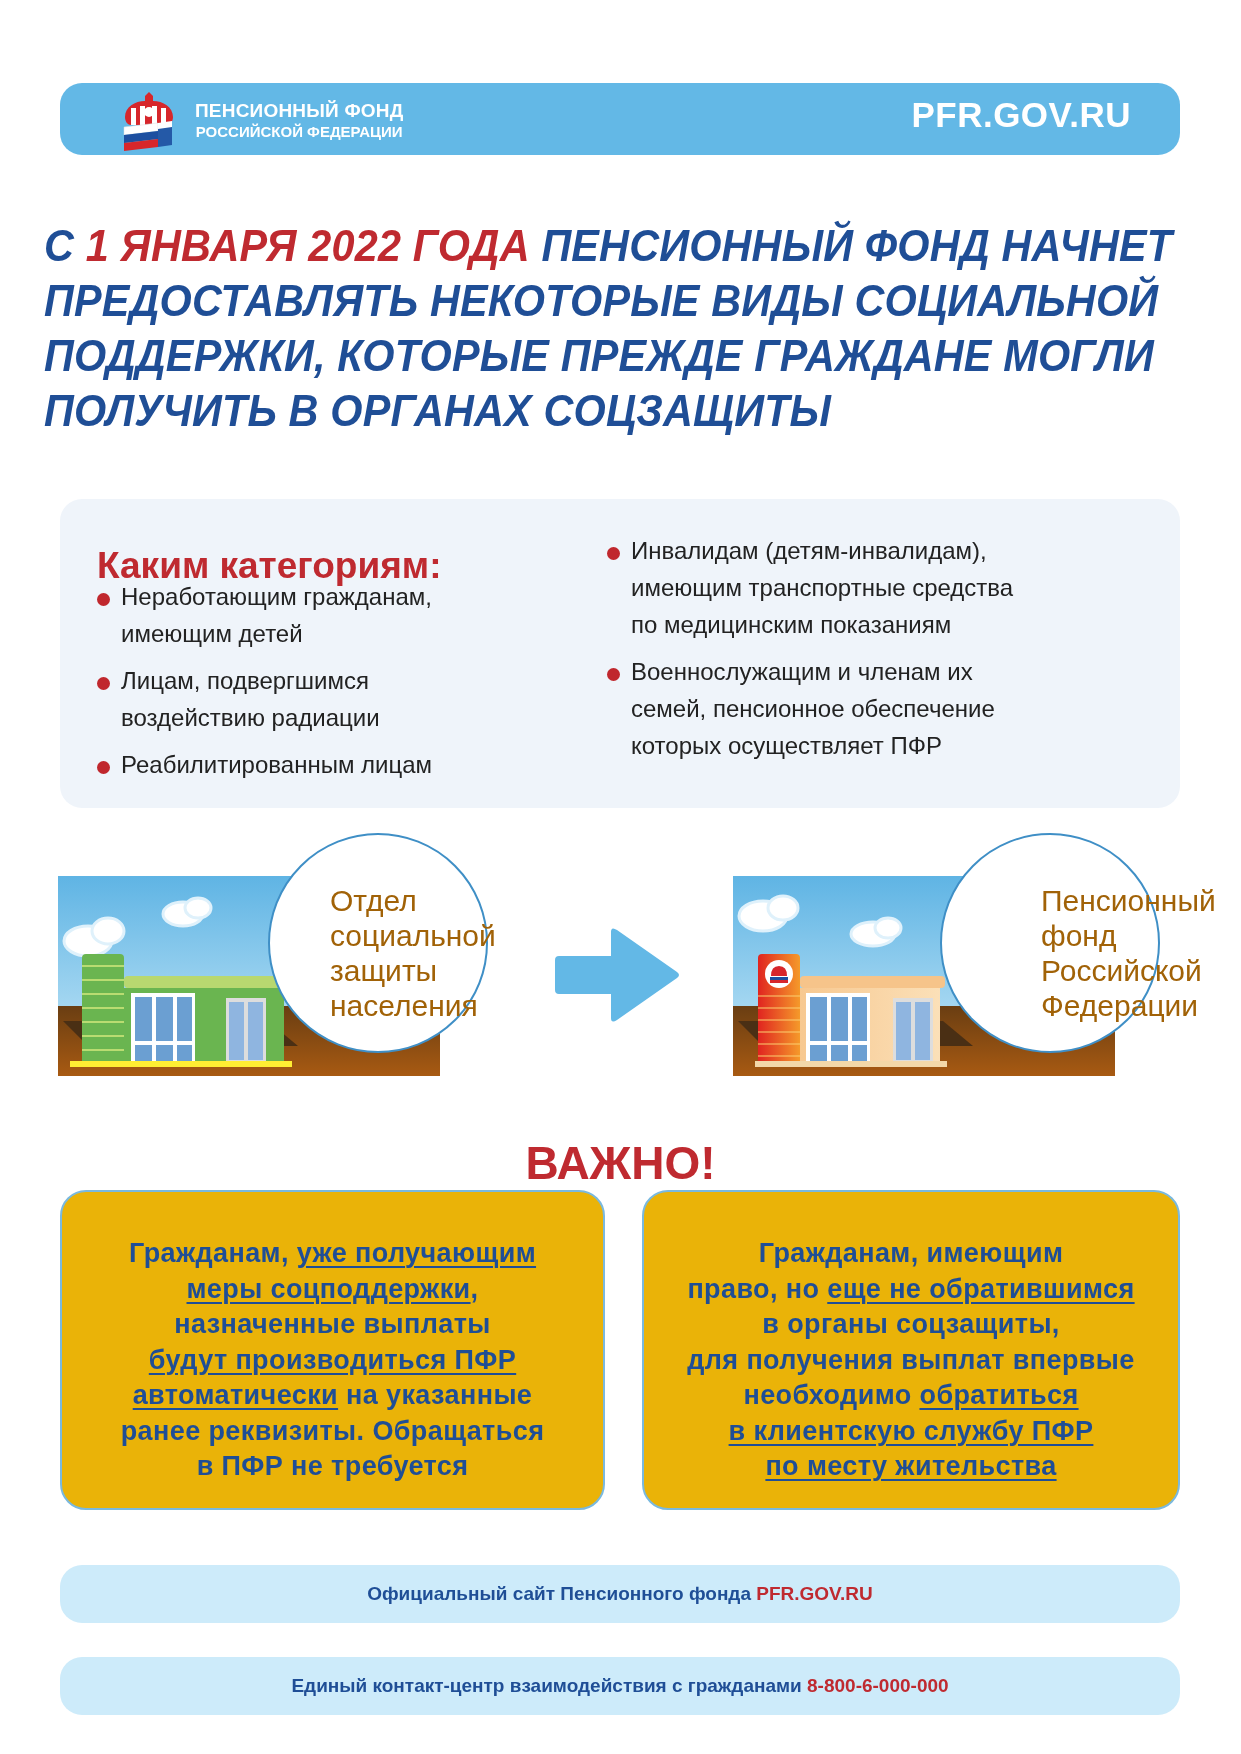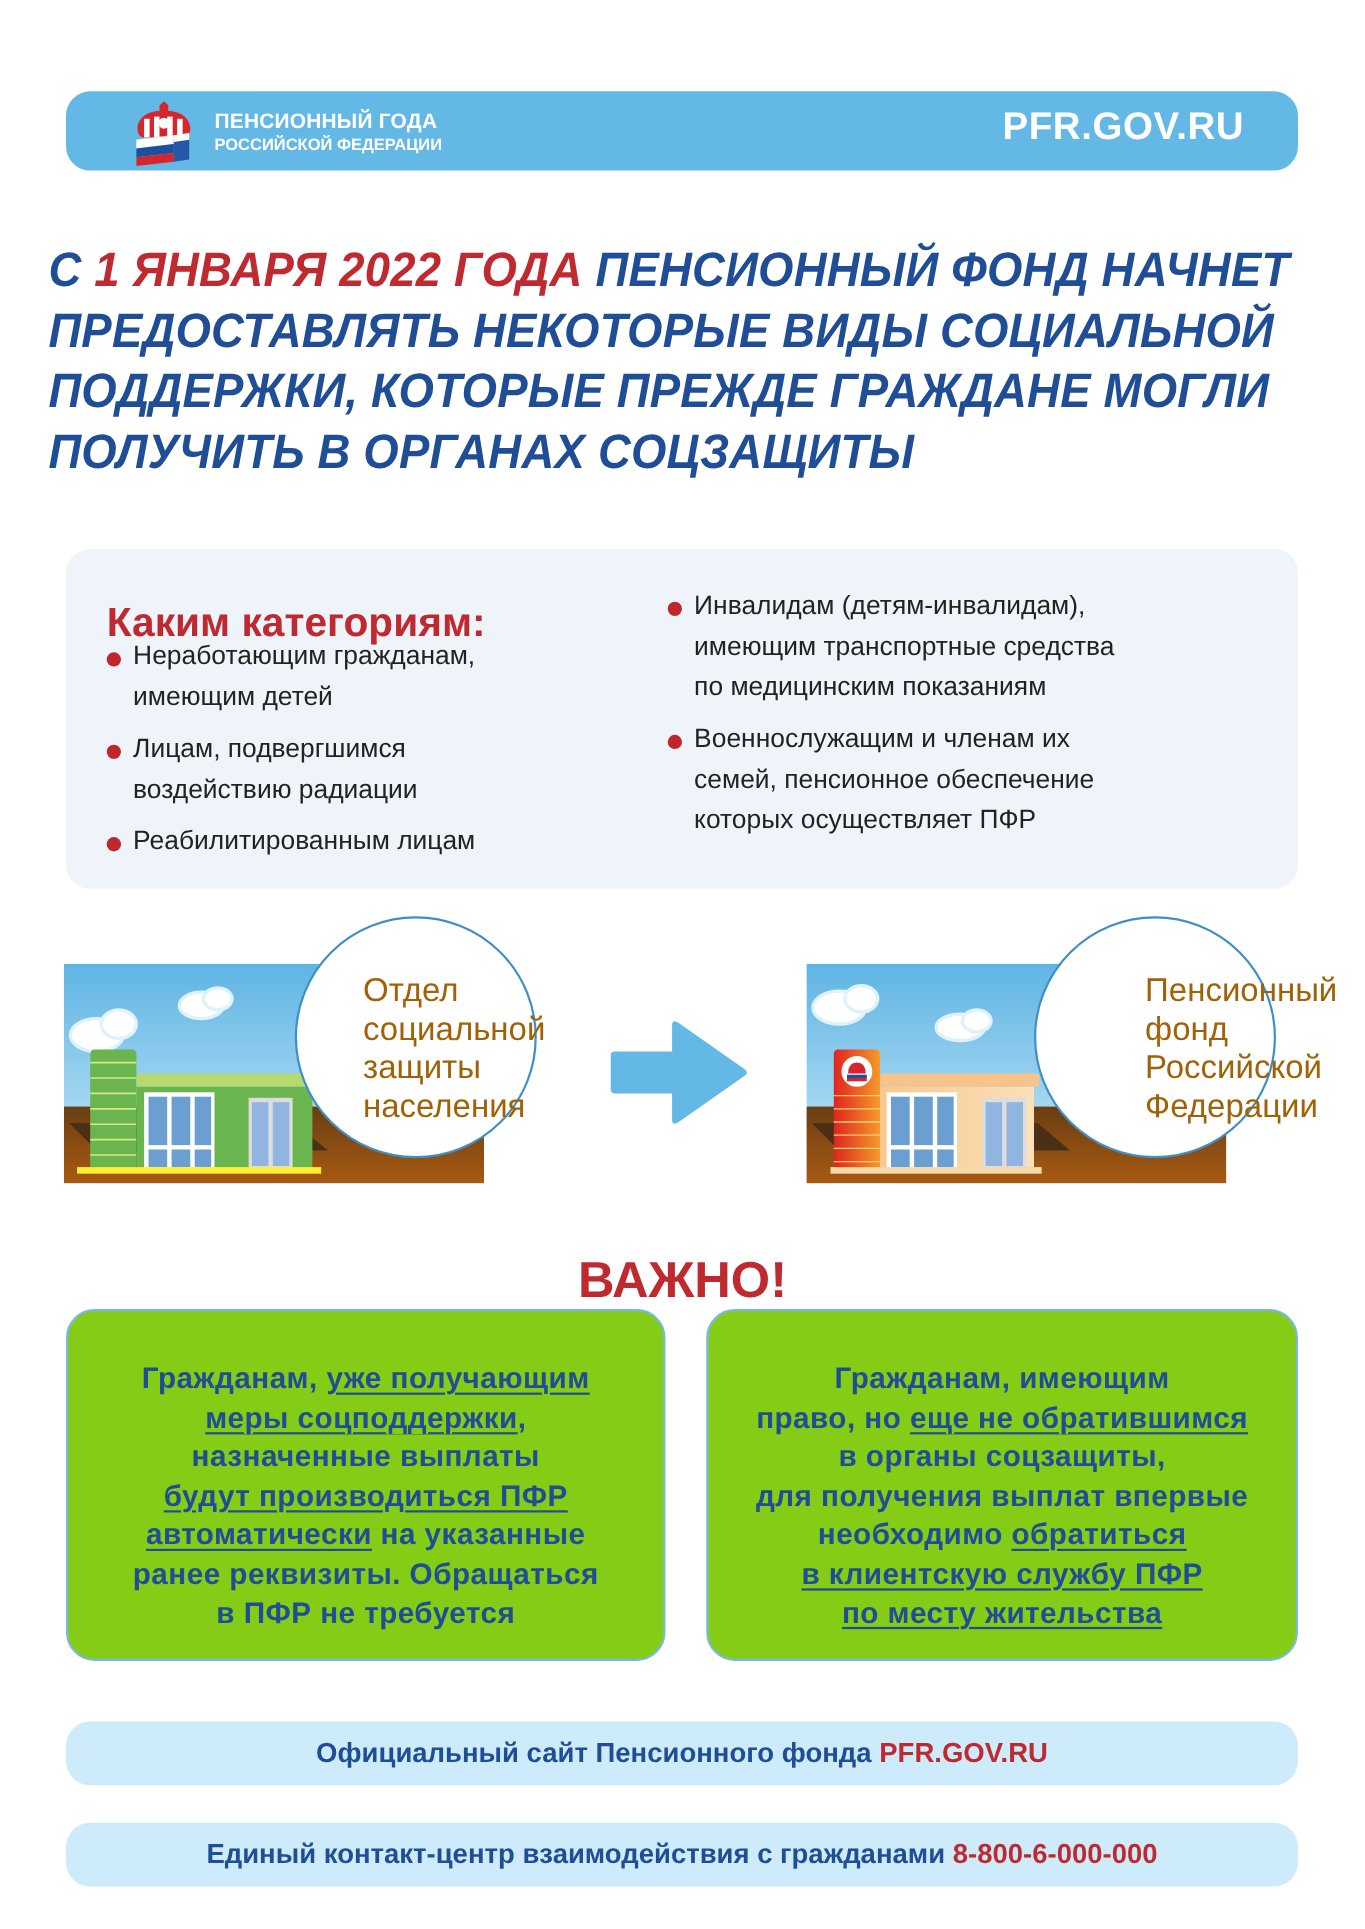--- a/index.html
+++ b/index.html
@@ -20,27 +20,27 @@
   .li .dot{position:absolute;left:0;top:15px;width:13px;height:13px;border-radius:50%;background:#c0272d;}
   .col-l{left:97px;top:578px;width:460px;}
   .col-r{left:607px;top:532px;width:540px;}
   
   .scene{width:382px;height:200px;overflow:hidden;}
   .bubble{width:220px;height:220px;border-radius:50%;background:#fff;border:2px solid #3f8fc6;box-sizing:border-box;}
   .bubble-text{color:#a16207;font-size:30px;line-height:35px;}
   .arrow{left:555px;top:928px;width:126px;height:98px;}
   
   .important{left:0;top:1120px;width:1241px;text-align:center;color:#bf2a30;font-weight:bold;font-size:46px;margin-top:16px;}
-  .box{top:1190px;height:320px;border:2.5px solid #7ab9df;border-radius:26px;box-sizing:border-box;background:#84cc16;}
+  .box{top:1190px;height:320px;border:2.5px solid #7ab9df;border-radius:26px;box-sizing:border-box;background:#eab308;}
   .box-l{left:60px;width:545px;}
   .box-r{left:642px;width:538px;}
   .box-text{position:absolute;left:0;right:0;top:44px;text-align:center;color:#1f4e96;font-weight:bold;font-size:27px;line-height:35.5px;letter-spacing:0.4px;}
   .u{text-decoration:underline;text-decoration-thickness:2px;text-underline-offset:4px;}
   
-  .foot{left:60px;width:1120px;height:58px;background:#cdebfa;border-radius:22px;text-align:center;color:#1f4e96;font-weight:bold;font-size:25px;line-height:58px;}
+  .foot{left:60px;width:1120px;height:58px;background:#cdebfa;border-radius:22px;text-align:center;color:#1f4e96;font-weight:bold;font-size:19px;line-height:58px;}
   .foot .red{color:#bf2a30;}
   .foot1{top:1565px;}
   .foot2{top:1643px;margin-top:14px;}
 </style>
 </head>
 <body>
 
 <div class="abs header"></div>
 <svg class="abs logo" viewBox="0 0 62 62">
   <path d="M31 2 l4 4 v5 c10 0 20 6 20 16 c0 5 -3 8 -6 8 h-36 c-3 0 -6 -3 -6 -8 c0 -10 10 -16 20 -16 v-5z" fill="#d7262b"></path>
@@ -49,21 +49,21 @@
   <rect x="34" y="16" width="5" height="19" fill="#fff"></rect>
   <rect x="43" y="18" width="5" height="17" fill="#fff"></rect>
   <circle cx="31" cy="22" r="5" fill="#fff"></circle>
   <path d="M6 37 l34 -4 v8 l-34 4z" fill="#fff" stroke="#ddd" stroke-width="0.5"></path>
   <path d="M6 45 l34 -4 v8 l-34 4z" fill="#1d4fa0"></path>
   <path d="M6 53 l34 -4 v8 l-34 4z" fill="#d7262b"></path>
   <path d="M40 37 l14 -2 v20 l-14 2z" fill="#1d4fa0" opacity="0.9"></path>
   <path d="M40 33 l14 -2 v6 l-14 2z" fill="#fff"></path>
 </svg>
 <div class="abs org-name">
-  <span class="l1">ПЕНСИОННЫЙ ГОДА</span>
+  <span class="l1">ПЕНСИОННЫЙ ФОНД</span>
   <span class="l2">РОССИЙСКОЙ ФЕДЕРАЦИИ</span>
 </div>
 <div class="abs site">PFR.GOV.RU</div>
 
 <div class="abs" style="left:44px;top:218px;color:#1f4e96;font-weight:bold;font-size:44px;line-height:55px;font-style:italic;">
 <div style="white-space: nowrap; letter-spacing: 0.2px; transform: scaleX(0.94); transform-origin: left top;"><span>С </span><span style="color: rgb(191, 42, 48);">1 ЯНВАРЯ 2022 ГОДА</span><span> ПЕНСИОННЫЙ ФОНД НАЧНЕТ</span></div>
     <div style="white-space: nowrap; letter-spacing: 0.2px; transform: scaleX(0.94); transform-origin: left top;">ПРЕДОСТАВЛЯТЬ НЕКОТОРЫЕ ВИДЫ СОЦИАЛЬНОЙ</div>
     <div style="white-space: nowrap; letter-spacing: 0.2px; transform: scaleX(0.94); transform-origin: left top;">ПОДДЕРЖКИ, КОТОРЫЕ ПРЕЖДЕ ГРАЖДАНЕ МОГЛИ</div>
     <div style="white-space: nowrap; letter-spacing: 0.2px; transform: scaleX(0.94); transform-origin: left top;">ПОЛУЧИТЬ В ОРГАНАХ СОЦЗАЩИТЫ</div>
   </div>

